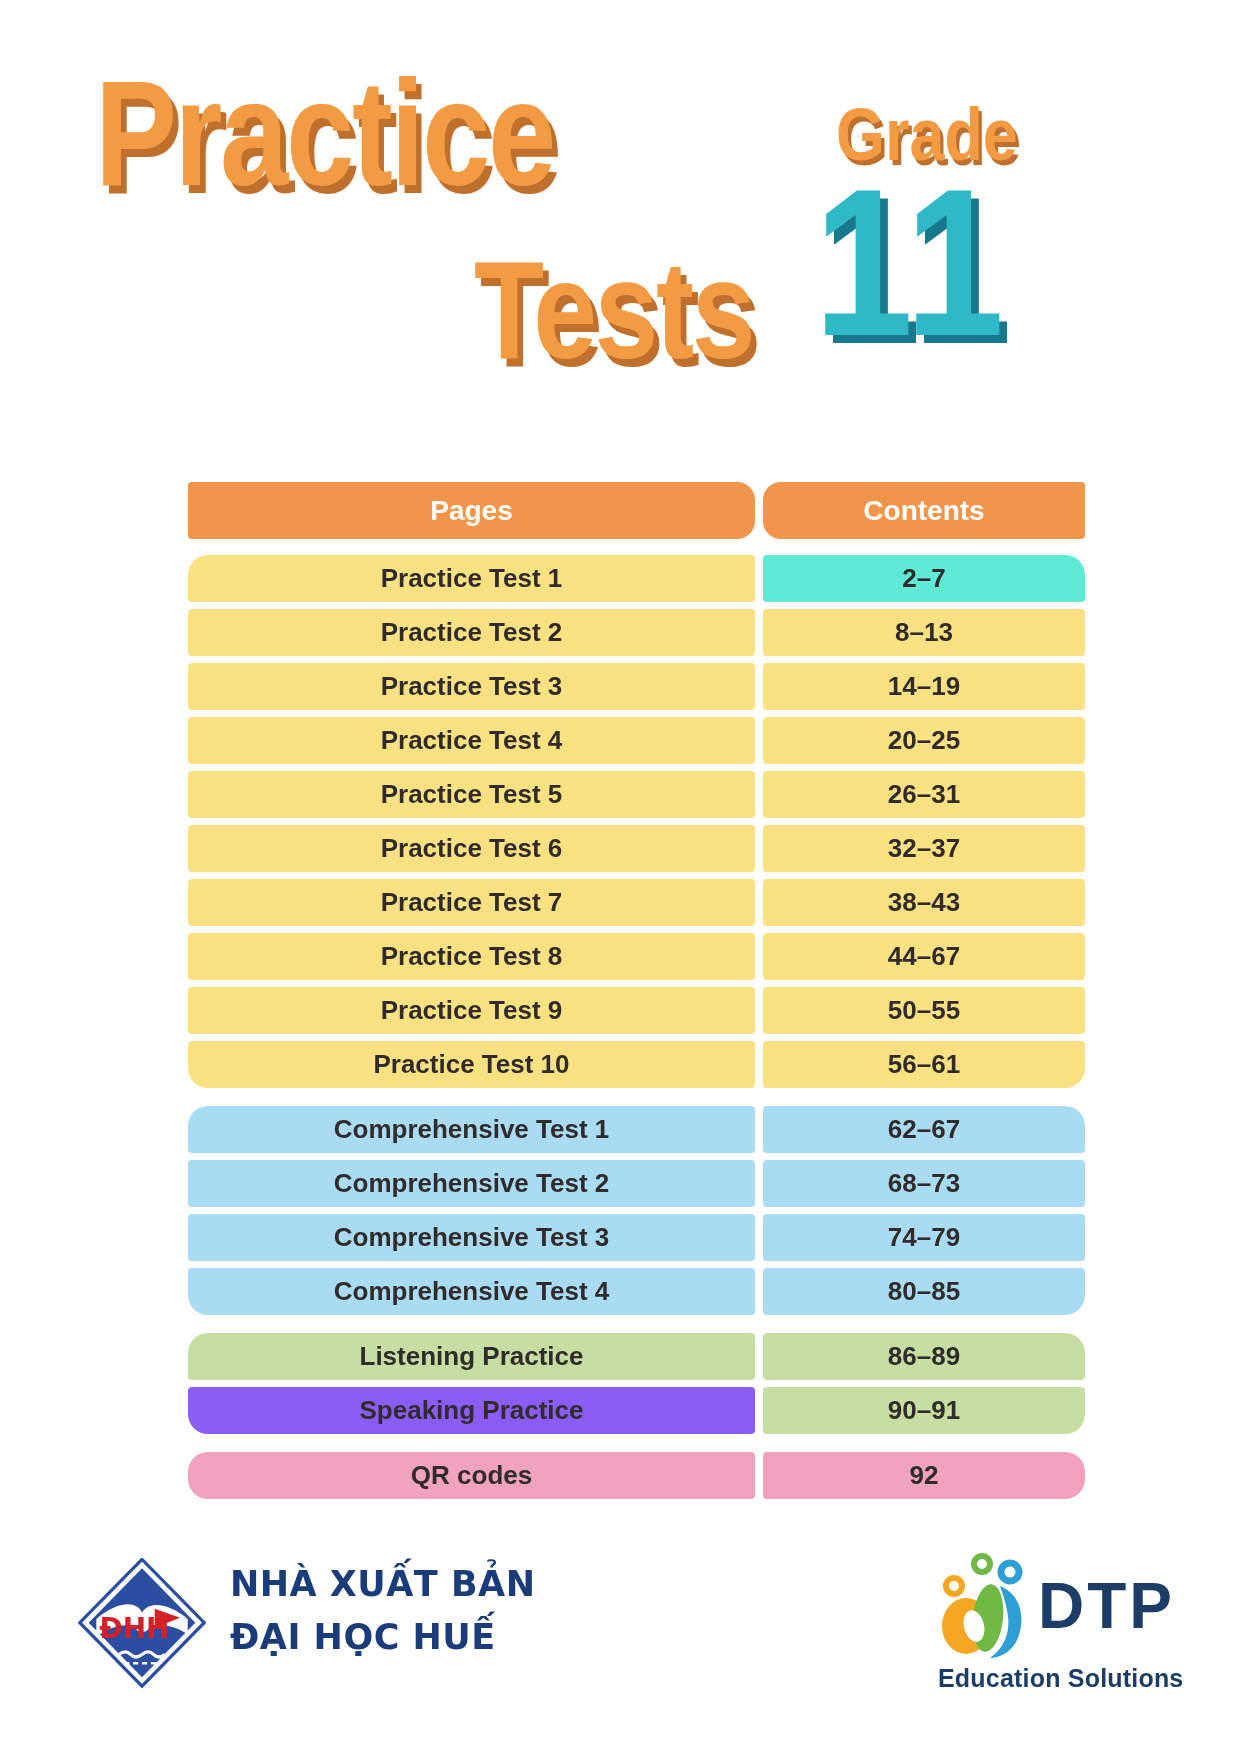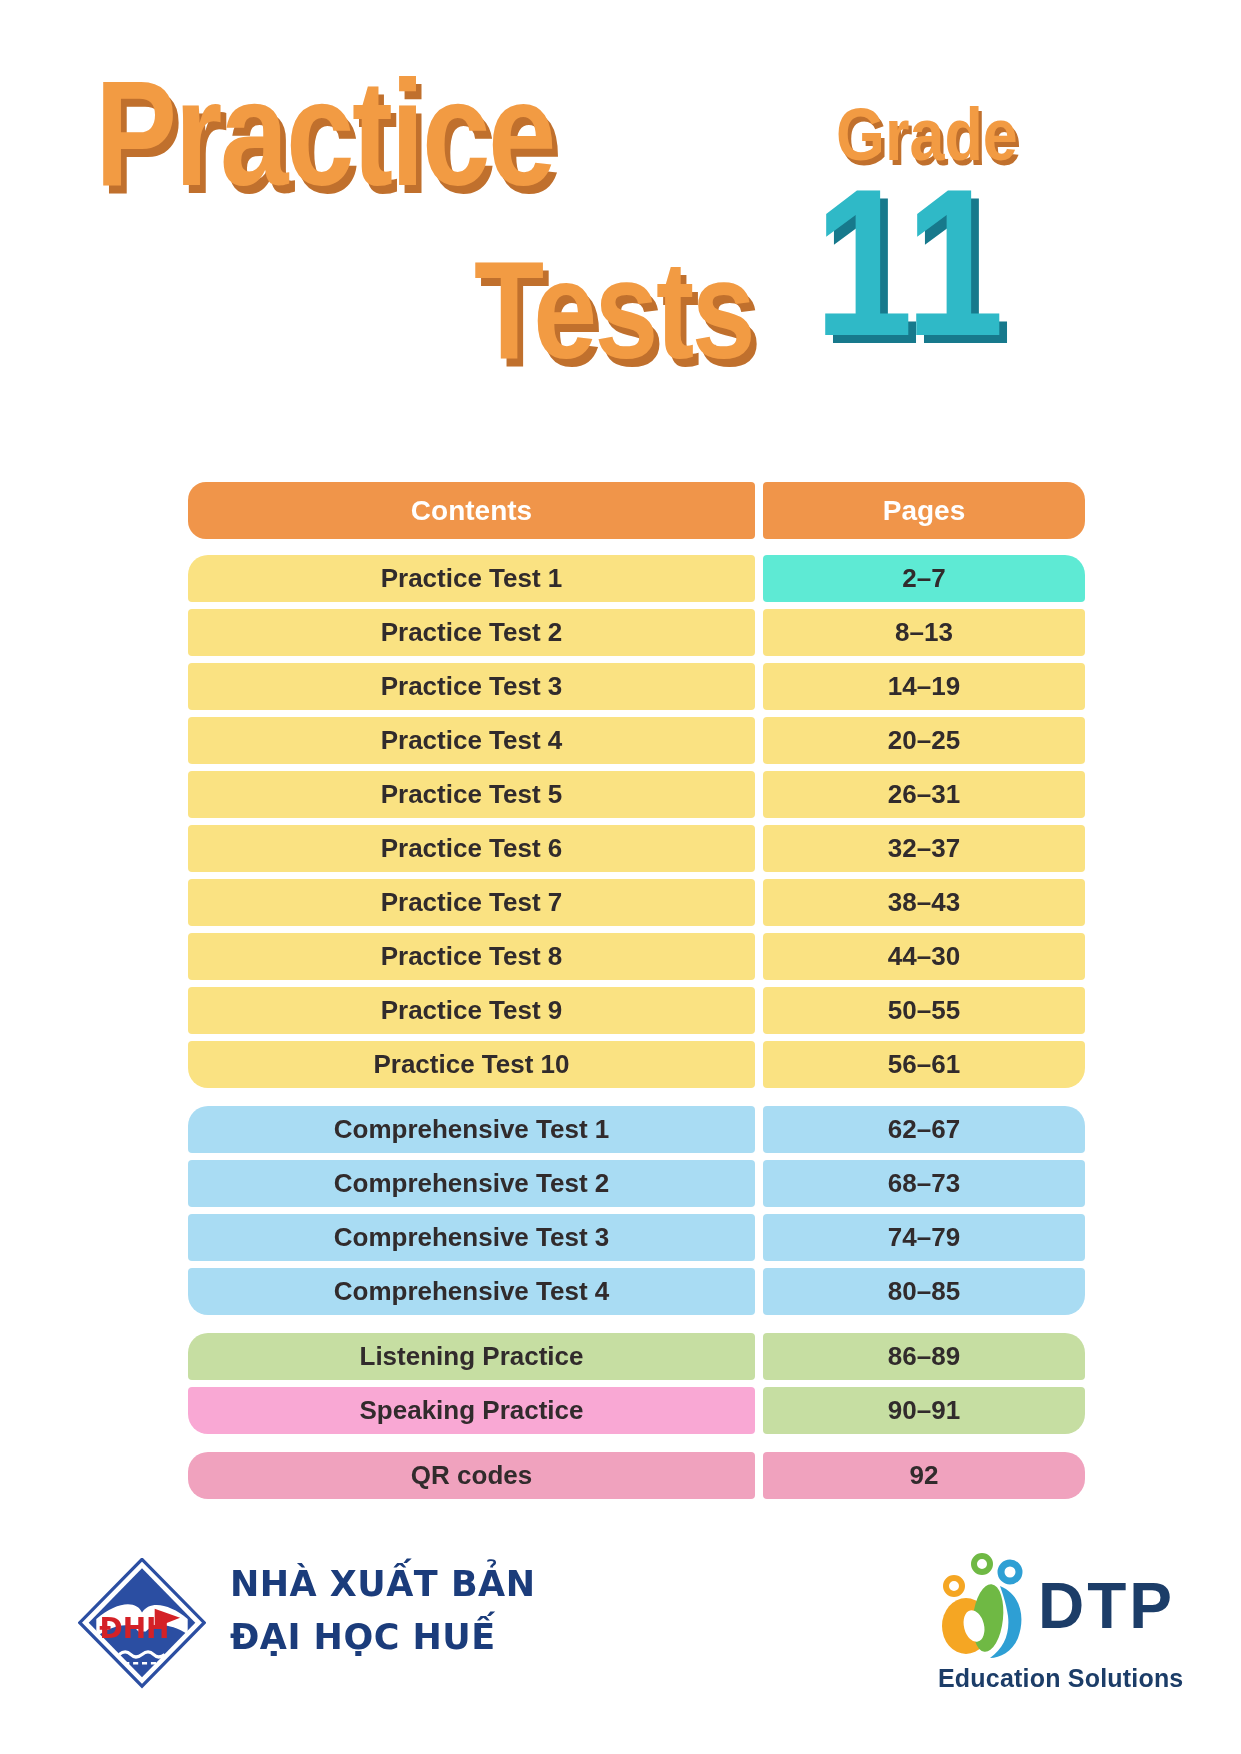--- a/index.html
+++ b/index.html
@@ -51,60 +51,60 @@
 
   <div>
     <div class="t-word t-practice">Practice</div>
     <div class="t-word t-tests">Tests</div>
     <div class="t-word t-grade">Grade</div>
     <div class="t-word t-eleven">11</div>
   </div>
 
   <div class="toc">
     <div class="toc-header">
+      <div class="hcell right">Pages</div>
       <div class="hcell left">Contents</div>
-      <div class="hcell right">Pages</div>
     </div>
     <div id="toc-groups">
         <div class="toc-group">
           <div class="cell cleft first" style="background: rgb(250, 226, 130);">Practice Test 1</div>
           <div class="cell cright first" style="background: #5eead4;">2–7</div>
           <div class="cell cleft" style="background: rgb(250, 226, 130);">Practice Test 2</div>
           <div class="cell cright" style="background: rgb(250, 226, 130);">8–13</div>
           <div class="cell cleft" style="background: rgb(250, 226, 130);">Practice Test 3</div>
           <div class="cell cright" style="background: rgb(250, 226, 130);">14–19</div>
           <div class="cell cleft" style="background: rgb(250, 226, 130);">Practice Test 4</div>
           <div class="cell cright" style="background: rgb(250, 226, 130);">20–25</div>
           <div class="cell cleft" style="background: rgb(250, 226, 130);">Practice Test 5</div>
           <div class="cell cright" style="background: rgb(250, 226, 130);">26–31</div>
           <div class="cell cleft" style="background: rgb(250, 226, 130);">Practice Test 6</div>
           <div class="cell cright" style="background: rgb(250, 226, 130);">32–37</div>
           <div class="cell cleft" style="background: rgb(250, 226, 130);">Practice Test 7</div>
           <div class="cell cright" style="background: rgb(250, 226, 130);">38–43</div>
           <div class="cell cleft" style="background: rgb(250, 226, 130);">Practice Test 8</div>
-          <div class="cell cright" style="background: rgb(250, 226, 130);">44–30</div>
+          <div class="cell cright" style="background: rgb(250, 226, 130);">44–67</div>
           <div class="cell cleft" style="background: rgb(250, 226, 130);">Practice Test 9</div>
           <div class="cell cright" style="background: rgb(250, 226, 130);">50–55</div>
           <div class="cell cleft last" style="background: rgb(250, 226, 130);">Practice Test 10</div>
           <div class="cell cright last" style="background: rgb(250, 226, 130);">56–61</div>
         </div>
         <div class="toc-group">
           <div class="cell cleft first" style="background: rgb(169, 220, 243);">Comprehensive Test 1</div>
           <div class="cell cright first" style="background: rgb(169, 220, 243);">62–67</div>
           <div class="cell cleft" style="background: rgb(169, 220, 243);">Comprehensive Test 2</div>
           <div class="cell cright" style="background: rgb(169, 220, 243);">68–73</div>
           <div class="cell cleft" style="background: rgb(169, 220, 243);">Comprehensive Test 3</div>
           <div class="cell cright" style="background: rgb(169, 220, 243);">74–79</div>
           <div class="cell cleft last" style="background: rgb(169, 220, 243);">Comprehensive Test 4</div>
           <div class="cell cright last" style="background: rgb(169, 220, 243);">80–85</div>
         </div>
         <div class="toc-group">
           <div class="cell cleft first" style="background: rgb(198, 222, 162);">Listening Practice</div>
           <div class="cell cright first" style="background: rgb(198, 222, 162);">86–89</div>
-          <div class="cell cleft last" style="background: #f9a8d4;">Speaking Practice</div>
+          <div class="cell cleft last" style="background: #8b5cf6;">Speaking Practice</div>
           <div class="cell cright last" style="background: rgb(198, 222, 162);">90–91</div>
         </div>
         <div class="toc-group">
           <div class="cell cleft first last" style="background: rgb(240, 162, 190);">QR codes</div>
           <div class="cell cright first last" style="background: rgb(240, 162, 190);">92</div>
         </div>
       </div>
   </div>
 
   <div class="publisher">

